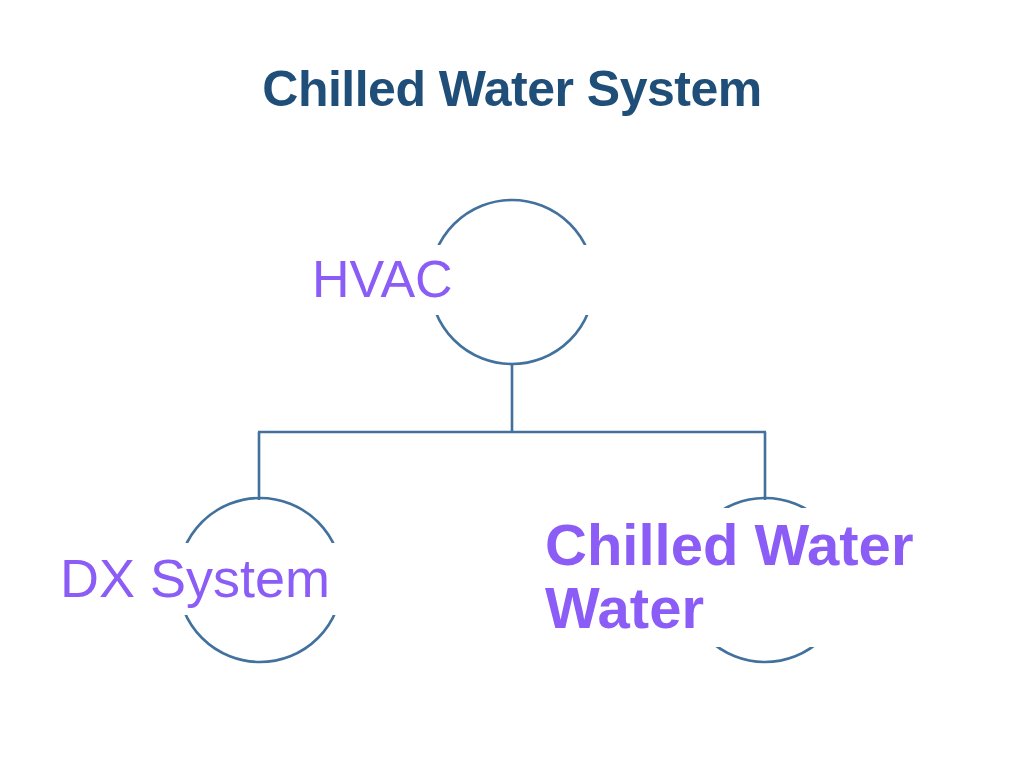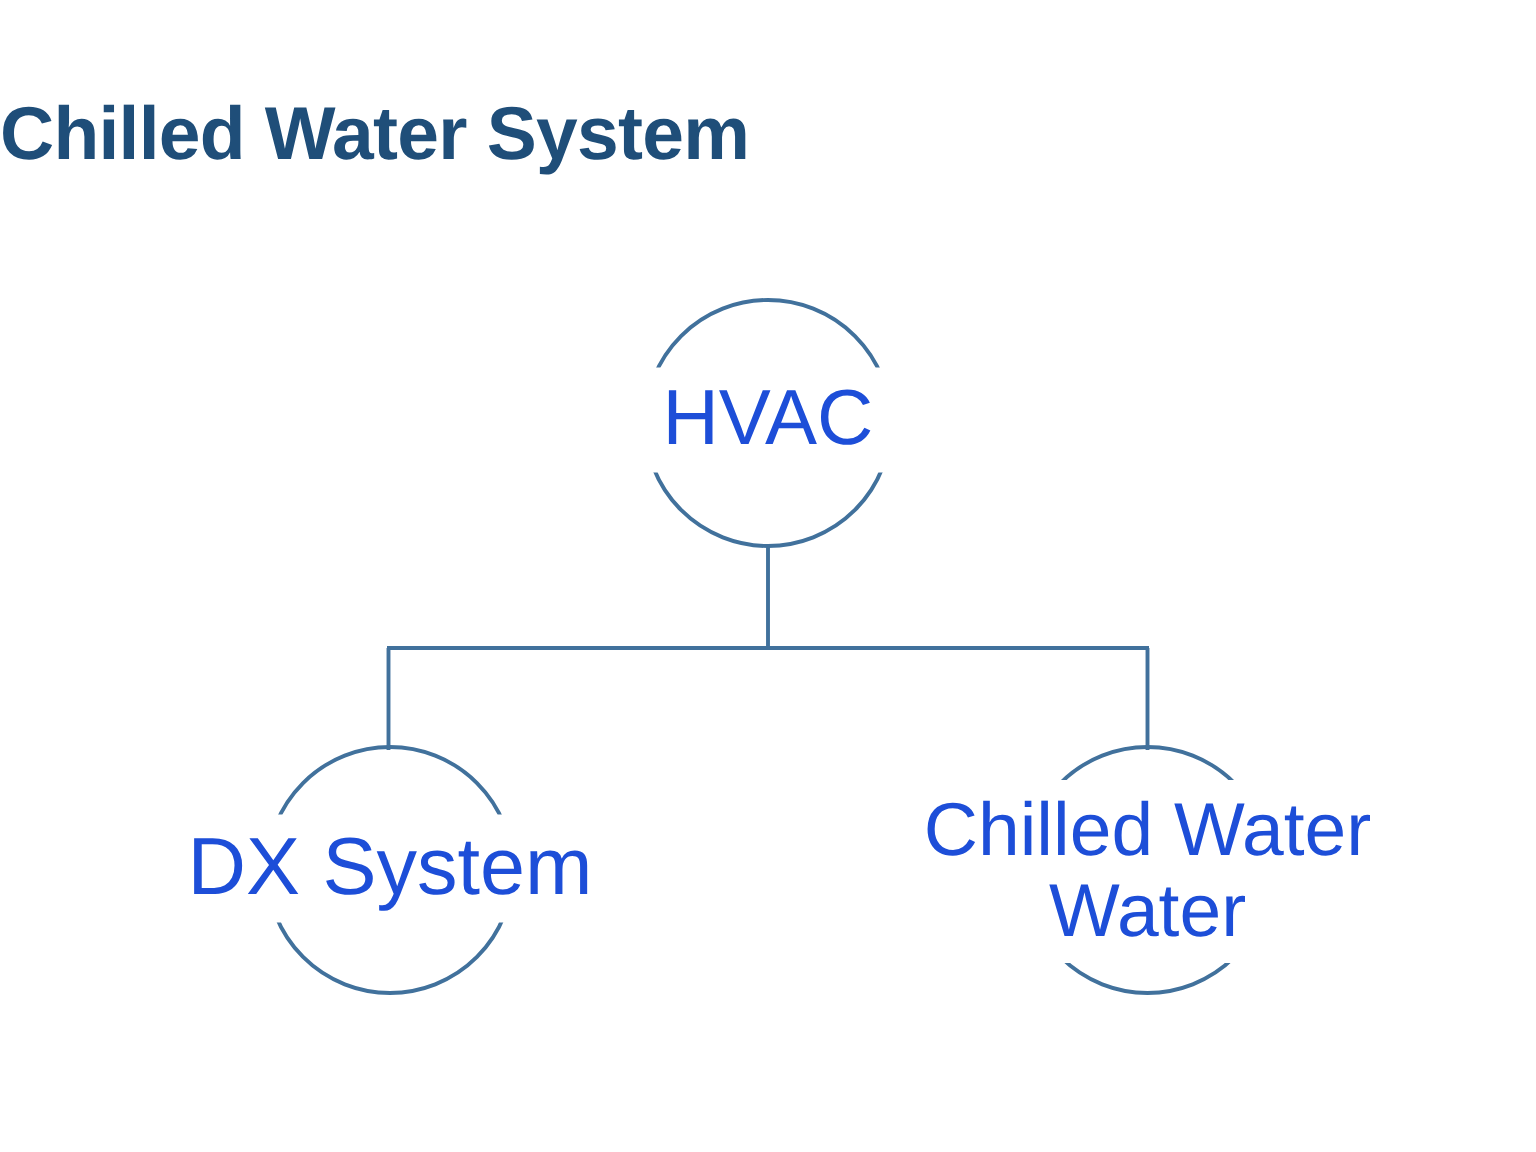--- a/index.html
+++ b/index.html
@@ -15,20 +15,21 @@
     overflow: hidden;
     font-family: "Liberation Sans", sans-serif;
   }
 
   
   #title {
     position: absolute;
     left: 0;
     top: 62px;
     width: 1024px;
+    text-align: center;
     font-family: "Liberation Sans", sans-serif;
     font-size: 50px;
     font-weight: bold;
     color: #1f4e79;
     letter-spacing: -0.5px;
     line-height: 1.1;
     white-space: nowrap;
   }
 
   
@@ -36,22 +37,22 @@
     position: absolute;
     left: 0;
     top: 0;
     width: 1024px;
     height: 768px;
   }
 
   
   .node-label {
     position: absolute;
-    text-align: center;
-    color: #1d4ed8;
+    text-align: left;
+    color: #8b5cf6;
     font-family: "Liberation Sans", sans-serif;
     font-weight: normal;
     line-height: 1.08;
     white-space: nowrap;
     
     background: #ffffff;
   }
 
   #label-hvac {
     left: 312px;
@@ -64,24 +65,25 @@
   #label-dx {
     left: 60px;
     top: 543px;
     width: 400px;
     font-size: 54px;
     padding: 6px 0 8px 0;
   }
 
   #label-cws {
     left: 545px;
-    top: 520px;
+    top: 508px;
     width: 440px;
-    font-size: 50px;
+    font-size: 58px;
     padding: 6px 0 8px 0;
+    font-weight: bold;
   }
   #label-cws .line {
     display: block;
   }
 </style>
 </head>
 <body>
 
 <div id="slide">
 

